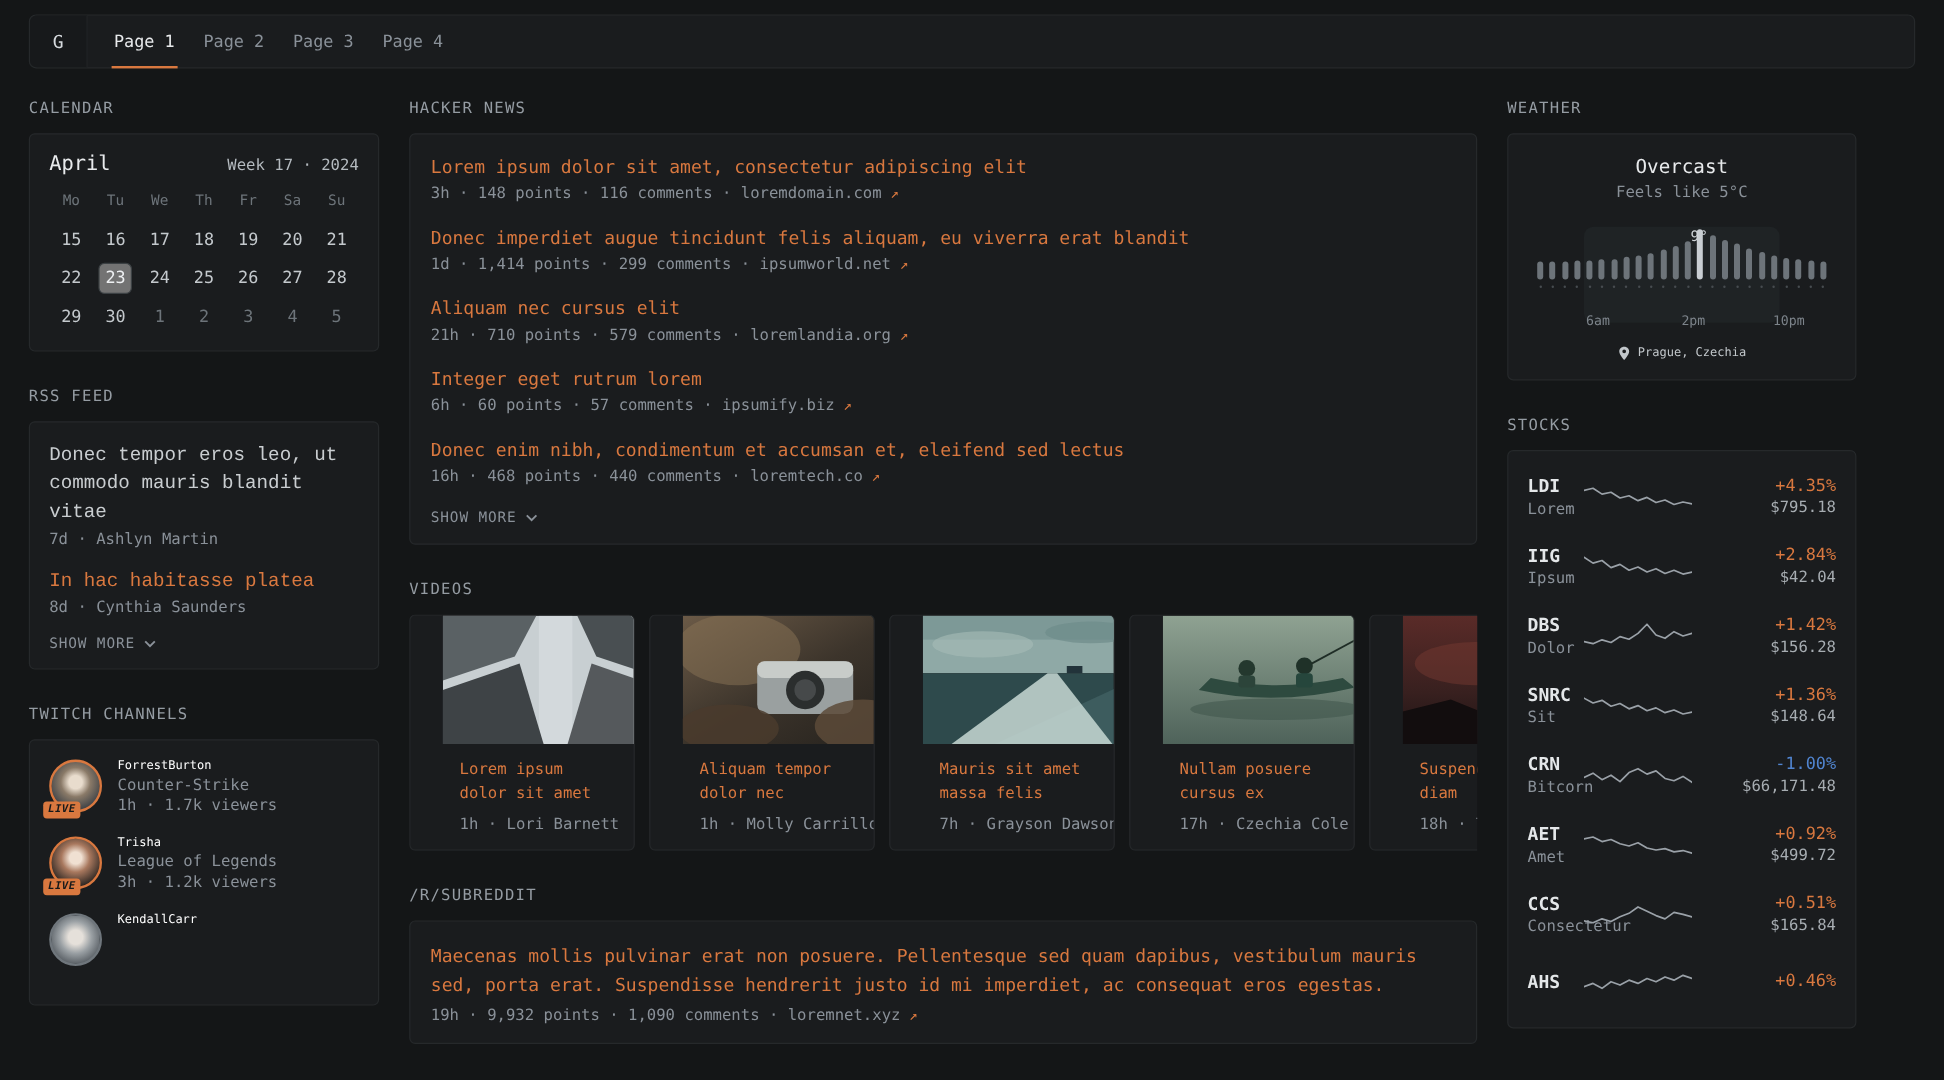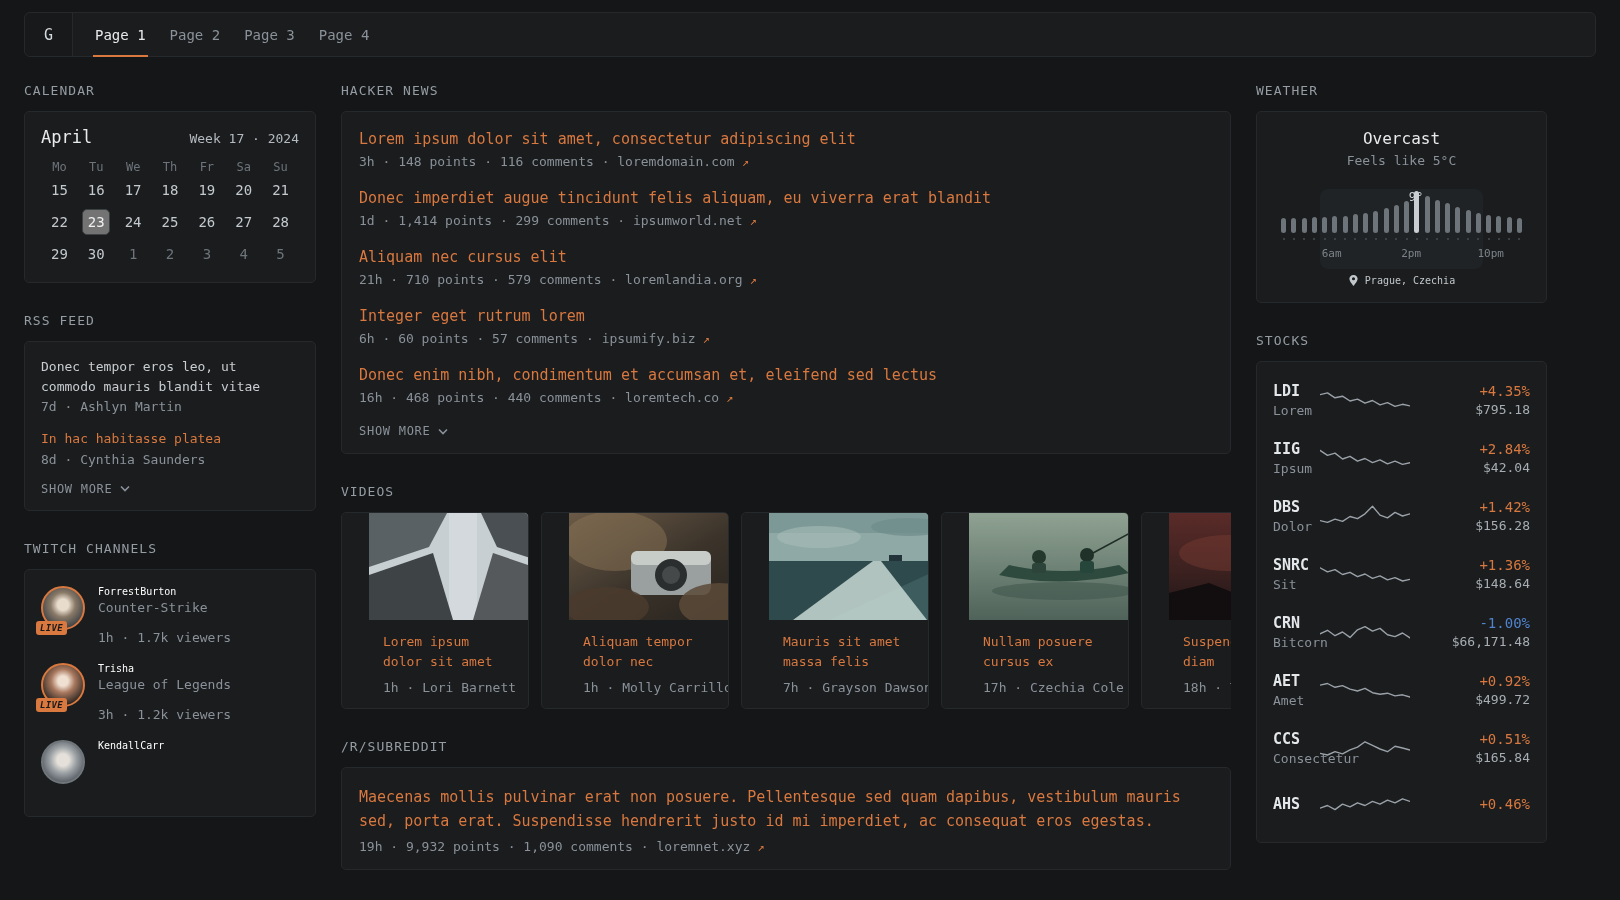--- a/index.html
+++ b/index.html
@@ -27,54 +27,54 @@
   section { margin-bottom:30px; }
   .sec-title { font-size:13px; font-weight:normal; letter-spacing:.08em; color:#959ca3; margin-bottom:13px; }
   .card { background:var(--card); border:1px solid var(--border); border-radius:5px; }
 
   
   .calendar-card { padding:15px 16px 12px; }
   .cal-head { display:flex; justify-content:space-between; align-items:baseline; margin-bottom:13px; }
   .cal-month { font-size:17px; color:var(--bright); }
   .cal-meta { font-size:13px; color:#b4babf; }
   .cal-grid { display:grid; grid-template-columns:repeat(7,1fr); text-align:center; }
-  .cal-wd { font-size:12px; color:var(--muted2); }
+  .cal-wd { font-size:12px; color:var(--muted2); margin-bottom:10px; }
   .cal-day { padding:3px 0; }
   .cal-day span { display:inline-block; min-width:28px; padding:4px 2px; font-size:14px; border:1px solid transparent; border-radius:5px; color:#c4c9cd; }
   .cal-day.muted span { color:var(--muted2); }
   .cal-day.today span { background:#737373; border-color:#3c4144; color:#eef0f2; }
 
   
   .meta { color:var(--muted); font-size:13px; }
   .link-title { color:var(--accent); cursor:pointer; }
   .link-title.visited { color:var(--text); }
   .ext-arrow { color:var(--accent); font-size:12px; }
   .domain { cursor:pointer; }
   .show-more { display:flex; align-items:center; gap:7px; color:var(--muted); font-size:12px; letter-spacing:.06em; cursor:pointer; margin-top:4px; }
 
   
   .rss-card { padding:15px 16px 14px; }
   .rss-item { margin-bottom:15px; }
-  .rss-item .link-title { font-size:13px; line-height:1.5; }
+  .rss-item .link-title { font-size:16px; line-height:1.5;font-family:Liberation Mono, monospace; }
   .rss-item .meta { margin-top:3px; }
 
   
   .twitch-card { padding:16px 16px 14px; }
   .tw-row { display:flex; gap:13px; margin-bottom:18px; cursor:pointer; }
   .avatar-wrap { position:relative; width:44px; height:44px; flex:0 0 44px;font-style:italic; }
   .avatar { width:44px; height:44px; border-radius:50%; border:2px solid #6f767c; }
   .avatar.live { border-color:var(--accent); }
   .avatar-1 { background:radial-gradient(circle at 50% 42%, #e8dccd 0 18%, #8a7a68 40%, #3a3f45 78%); }
   .avatar-2 { background:radial-gradient(circle at 50% 40%, #f0e0d2 0 16%, #a8785e 38%, #26221f 78%); }
   .avatar-3 { background:radial-gradient(circle at 50% 45%, #e5e0da 0 20%, #9aa0a4 45%, #4c5258 82%); }
   .live-badge { position:absolute; bottom:-5px; left:-5px; background:var(--accent); color:#17191a;
     font-size:9px; font-weight:bold; padding:2px 4px; border-radius:3px; letter-spacing:.04em; }
   .tw-name { font-size:10px; color:#ffffff; }
   .tw-game { font-size:13px; color:var(--muted); margin-top:3px; }
-  .tw-meta { margin-top:15px;text-align:right; }
+  .tw-meta { margin-top:2px;text-align:right; }
 
   
   .hn-card { padding:17px 17px 15px; }
   .hn-item { margin-bottom:19px; }
   .hn-item .link-title { font-size:15px; line-height:1.4; }
   .hn-item .meta { margin-top:4px; }
 
   
   .video-row { display:flex; gap:12px; width:890px; overflow:hidden; }
   .video-card { flex:0 0 188px; background:var(--card); border:1px solid var(--border); border-radius:5px; overflow:hidden; cursor:pointer;padding-left:27px; }
@@ -96,21 +96,21 @@
   .wx-feels { font-size:13px; color:var(--muted); margin-bottom:14px; }
   .wx-chart { position:relative; margin:0 8px; text-align:left; }
   .wx-highlight { position:absolute; top:0; left:16%; width:68%; height:80px; background:#1f2325; border-radius:8px; }
   .wx-peak { position:absolute; top:1px; transform:translateX(-50%); font-size:12px; color:#cdd2d6; z-index:2; }
   .wx-bars { position:relative; z-index:1; margin-top:21px; display:flex; justify-content:space-between; align-items:flex-end; height:44px; }
   .wx-bar { width:5px; border-radius:3px; background:#6d747a; }
   .wx-bar.peak { background:#c9ced3; }
   .wx-dots { position:relative; z-index:1; display:flex; justify-content:space-between; margin-top:5px; }
   .wx-dotcol { width:5px; display:flex; justify-content:center; }
   .wx-dot { width:2px; height:2px; border-radius:50%; background:#474c50; }
-  .wx-times { position:relative; height:14px; margin-top:7px; }
+  .wx-times { position:relative; height:14px; margin-top:21px; }
   .wx-time { position:absolute; transform:translateX(-50%); font-size:11px; color:#7c838a; }
   .wx-loc { display:flex; align-items:center; justify-content:center; gap:6px; margin-top:13px; color:#c2c7cb; font-size:10px; }
 
   
   .stocks-card { padding:9px 16px; }
   .stock-row { display:flex; align-items:center; gap:10px; padding:11px 0; cursor:pointer; }
   .stock-id { flex:1; min-width:0; }
   .ticker { font-size:15px; font-weight:bold; color:#e4e7e9; }
   .sname { font-size:13px; color:var(--muted); margin-top:3px; }
   .spark-wrap { flex:0 0 92px; display:flex; align-items:center; }

